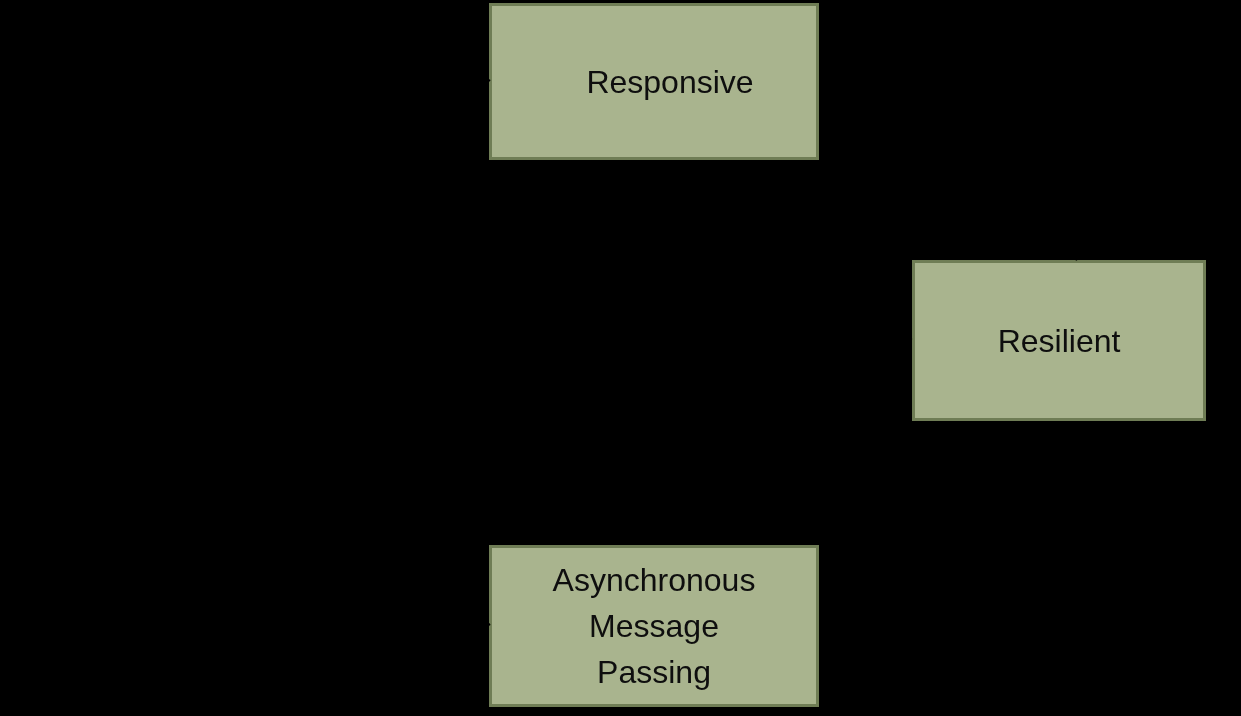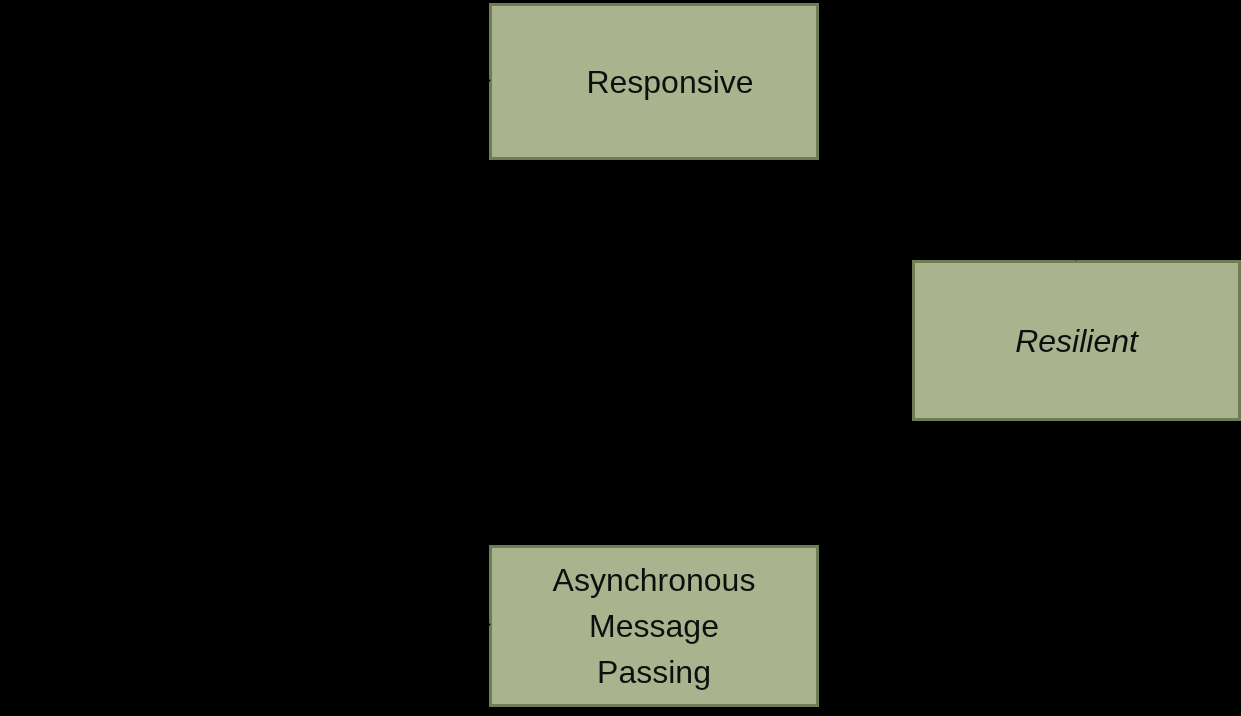--- a/index.html
+++ b/index.html
@@ -30,21 +30,21 @@
   }
   .node-label{
     color:var(--node-text);
     font-size:32px;
     line-height:46px;
     text-align:center;
     white-space:pre-line;
   }
   .node-responsive{left:489px;top:3px;width:330px;height:157px;padding-left:32px;}
   .node-elastic{left:2px;top:260px;width:329px;height:161px;}
-  .node-resilient{left:912px;top:260px;width:329px;height:161px;font-style:italic;}
+  .node-resilient{left:912px;top:260px;width:294px;height:161px;}
   .node-async{left:489px;top:545px;width:330px;height:162px;}
   svg.connectors{
     position:absolute;left:0;top:0;
     width:1241px;height:716px;
     z-index:2;
     pointer-events:none;
   }
   svg.connectors line{
     stroke:var(--connector);
     stroke-width:2px;

